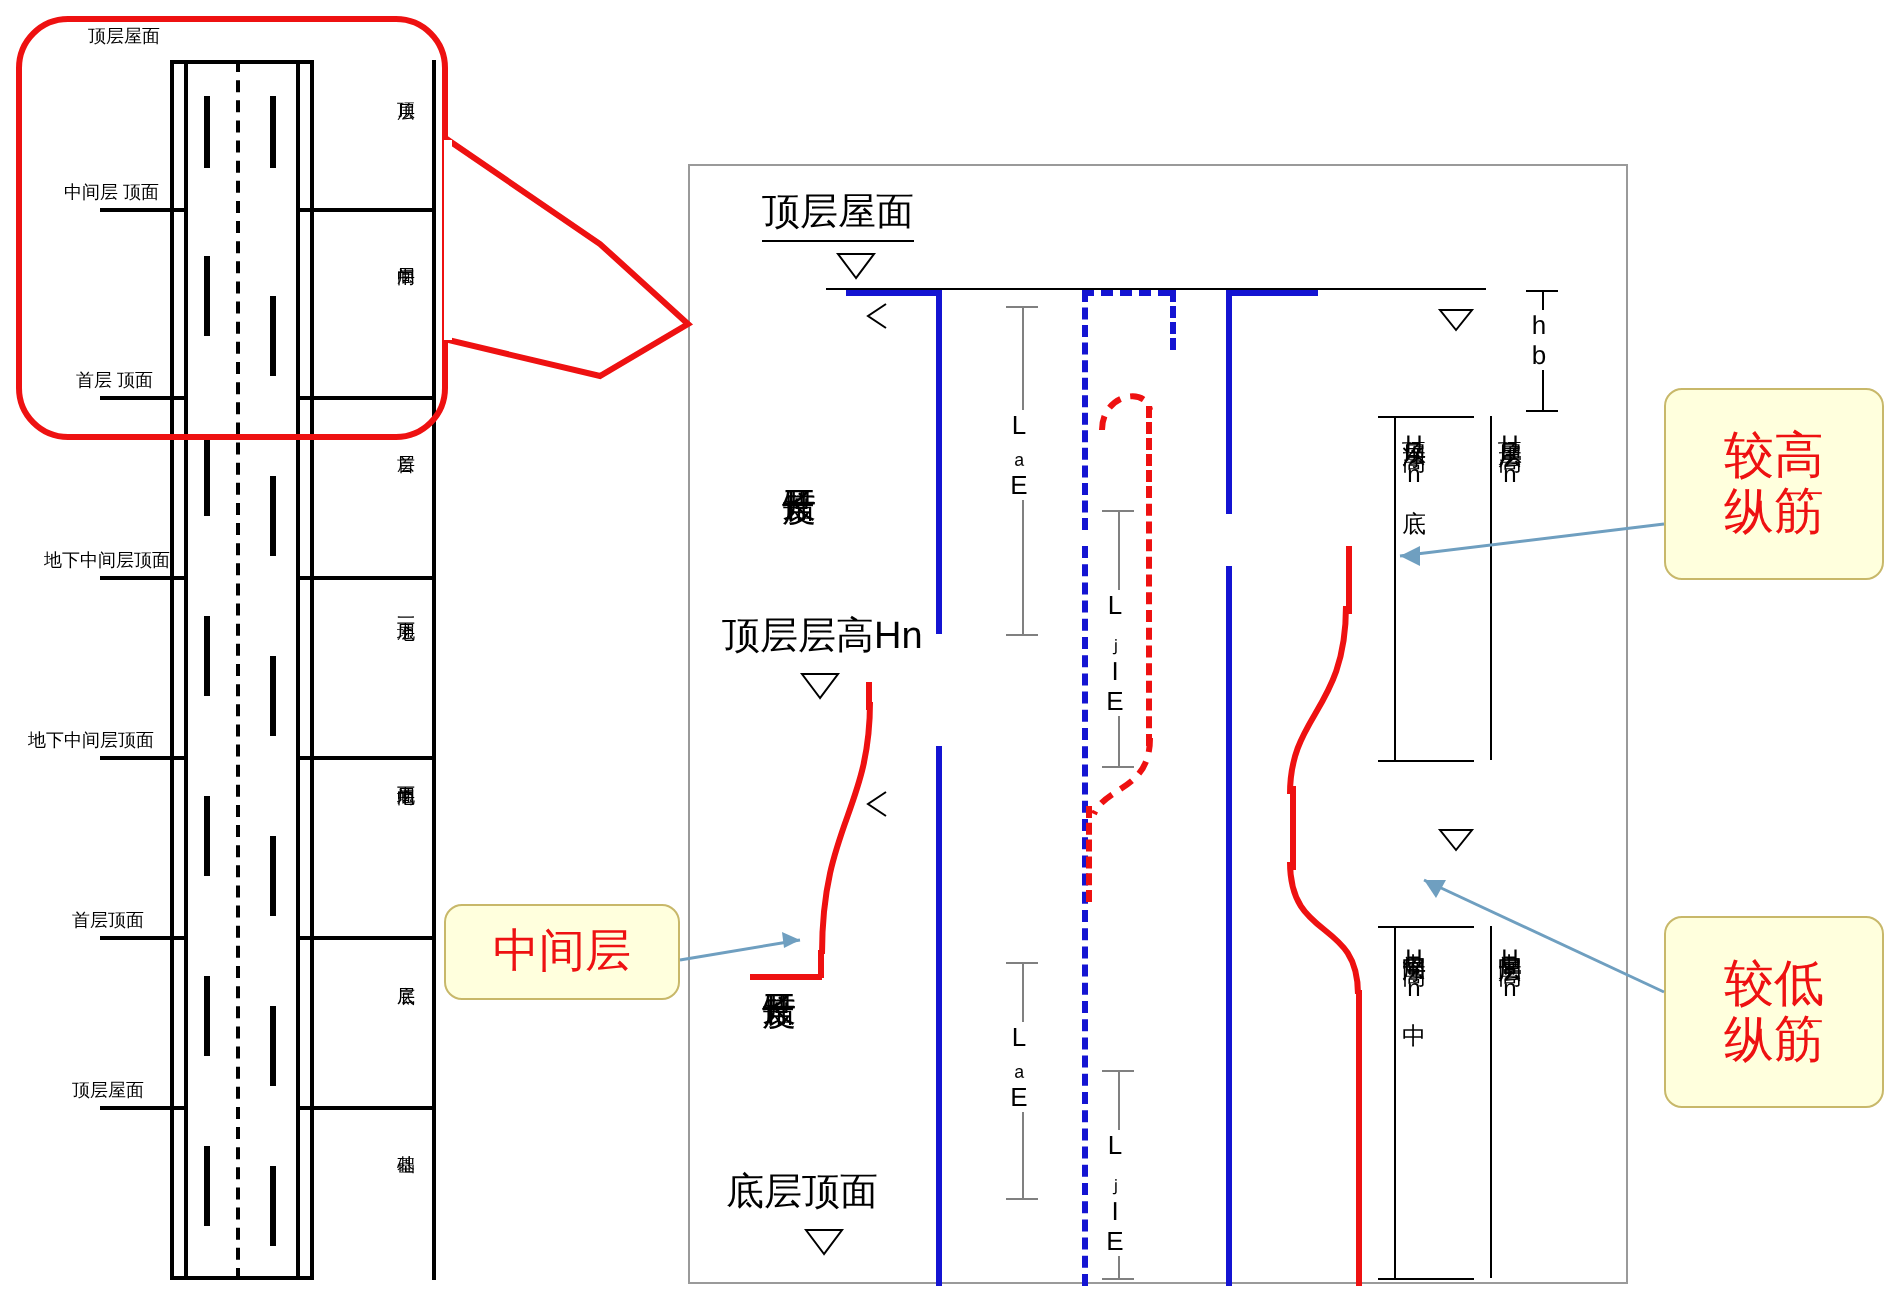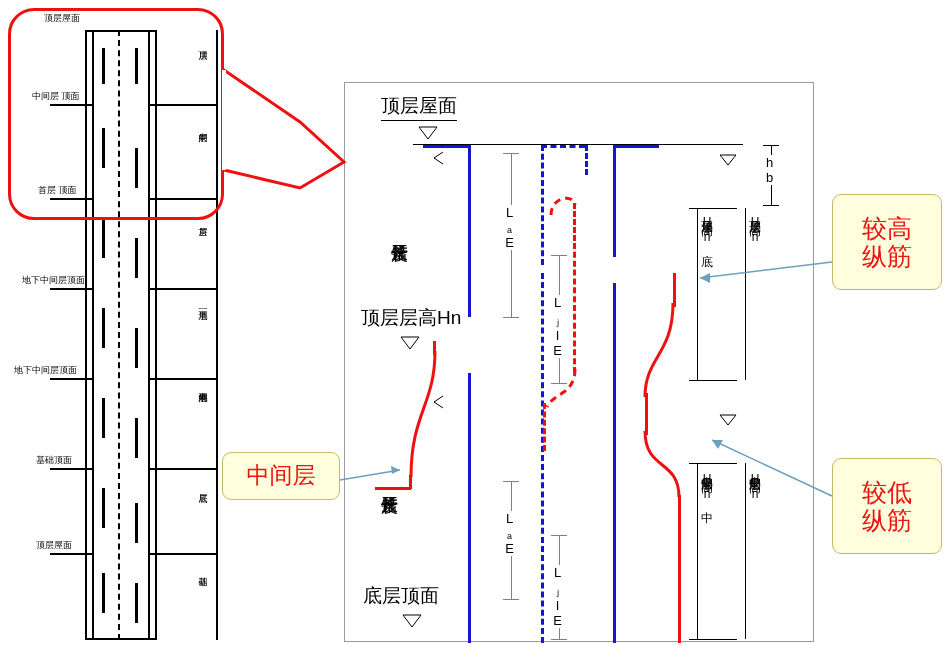--- a/index.html
+++ b/index.html
@@ -180,21 +180,21 @@
     <div class="tickmark" style="left:72px; top:480px; height:40px;"></div>
     <div class="tickmark" style="left:105px; top:495px; height:40px;"></div>
     <div class="tickmark" style="left:72px; top:565px; height:40px;"></div>
     <div class="tickmark" style="left:105px; top:575px; height:40px;"></div>
 
     <div class="abs lbl-left" style="left:14px; top:6px;">顶层屋面</div>
     <div class="abs lbl-left" style="left:2px; top:84px;">中间层 顶面</div>
     <div class="abs lbl-left" style="left:8px; top:178px;">首层 顶面</div>
     <div class="abs lbl-left" style="left:-8px; top:268px;">地下中间层顶面</div>
     <div class="abs lbl-left" style="left:-16px; top:358px;">地下中间层顶面</div>
-    <div class="abs lbl-left" style="left:6px; top:448px;">基础顶面</div>
+    <div class="abs lbl-left" style="left:6px; top:448px;">首层顶面</div>
     <div class="abs lbl-left" style="left:6px; top:533px;">顶层屋面</div>
 
     <div class="abs vlabel" style="left:168px; top:36px;">顶层</div>
     <div class="abs vlabel" style="left:168px; top:118px;">中间层</div>
     <div class="abs vlabel" style="left:168px; top:212px;">首层</div>
     <div class="abs vlabel" style="left:168px; top:296px;">地下一层</div>
     <div class="abs vlabel" style="left:168px; top:378px;">地下中间层</div>
     <div class="abs vlabel" style="left:168px; top:478px;">底层</div>
     <div class="abs vlabel" style="left:168px; top:562px;">基础</div>
   </div>

